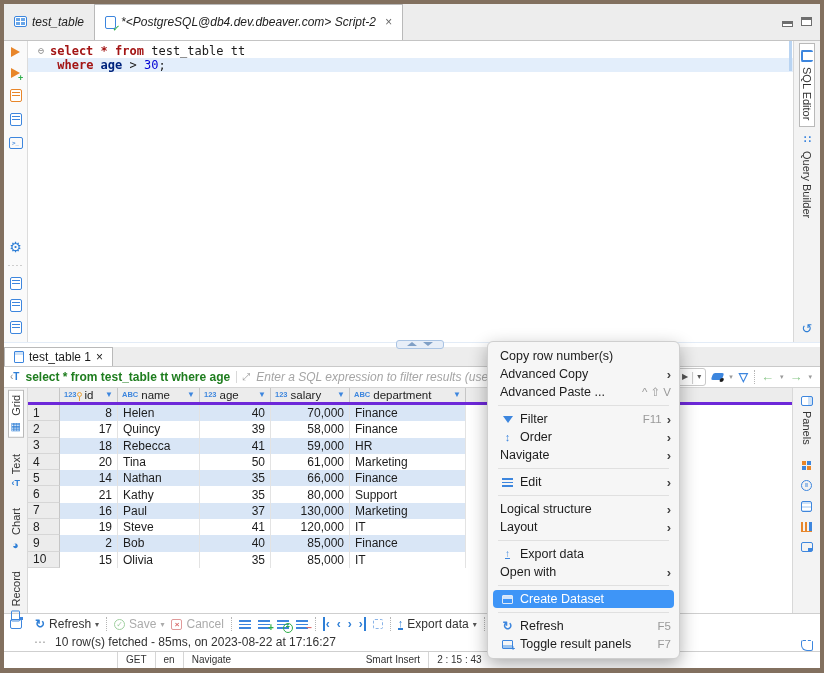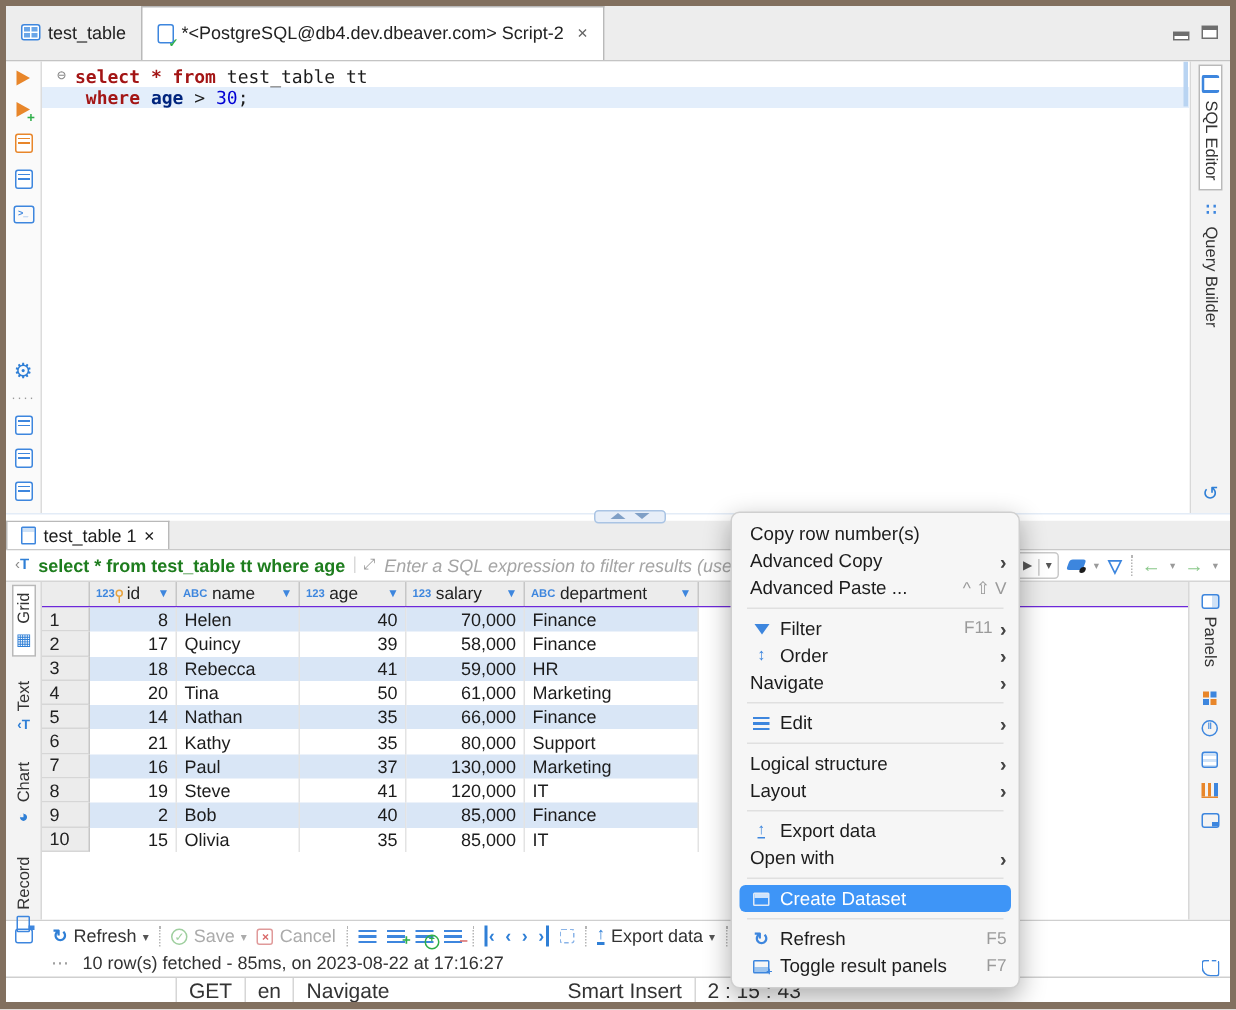--- a/index.html
+++ b/index.html
@@ -3,21 +3,21 @@
 <meta charset="utf-8">
 <style>
   * { box-sizing: border-box; margin: 0; padding: 0; }
   html,body { background:#fff; }
   body { font-family:"Liberation Sans", sans-serif; font-size:12px; color:#1c1c1c; }
 
   .frame { position:relative; width:824px; height:673px; border:4px solid #82705f; border-bottom-width:5px; background:#fff; overflow:hidden; }
   .window { display:flex; flex-direction:column; height:100%; width:100%; }
 
   
-  .tabbar { height:38px; background:#ededed; border-bottom:1px solid #c4c4c4; display:flex; align-items:stretch; }
+  .tabbar { height:38px; background:#ededed; border-bottom:1px solid #c4c4c4; display:flex; align-items:stretch;font-style:italic; }
   .tab { display:flex; align-items:center; gap:5px; padding:0 10px; font-size:12px; color:#222; }
   .tab.active { background:#fff; border:1px solid #b9b9b9; border-bottom:none; }
   .tab .close { color:#666; font-size:12px; margin-left:4px; cursor:default; }
   .tabbar-spacer { flex:1; }
   .win-controls { display:flex; align-items:center; gap:8px; padding-right:8px; }
   .win-btn { width:11px; height:9px; border:1px solid #6e6e6e; border-top:3px solid #6e6e6e; background:#fff; }
   .win-btn.min { height:6px; border-top:3px solid #6e6e6e; margin-top:4px; }
 
   .icon-table-tab { width:13px; height:11px; border:1px solid #3d86de; border-radius:2px; position:relative; background:#fff; }
   .icon-table-tab::before { content:""; position:absolute; left:1px; top:1px; width:4px; height:3px; background:#6aa6e8; box-shadow:5px 0 0 #6aa6e8, 0 4px 0 #6aa6e8, 5px 4px 0 #6aa6e8; }
@@ -88,21 +88,21 @@
   .res-left-strip { width:24px; background:#f3f3f3; border-right:1px solid #d8d8d8; display:flex; flex-direction:column; align-items:center; gap:12px; padding-top:2px; }
   .vtab-up { writing-mode:vertical-rl; transform:rotate(180deg); display:flex; align-items:center; gap:4px; color:#333; font-size:11px; padding:4px 1px; }
   .vtab-up.active { background:#fff; border:1px solid #b9b9b9; }
   .vtab-up .vicon { writing-mode:horizontal-tb; transform:rotate(180deg); }
   .icon-grid-sm { color:#2f7fd6; font-size:11px; }
   .icon-text-sm { color:#2f7fd6; font-size:9px; font-weight:bold; }
   .icon-chart-sm { color:#2f7fd6; font-size:11px; }
   .icon-record-sm { width:9px; height:11px; border:1px solid #3d86de; border-radius:1px; }
 
   .gridwrap { flex:1; overflow:hidden; background:#fff; }
-  .grid-header { display:flex; height:17px; background:#ececec; border-bottom:1px solid #6d28d9; }
+  .grid-header { display:flex; height:17px; background:#ececec; border-bottom:3px solid #6d28d9; }
   .h-cell { display:flex; align-items:center; gap:3px; padding:0 4px; border-right:1px solid #c6c6c6; font-size:11.5px; color:#222; }
   .typ { color:#3d86de; font-size:7.5px; font-weight:bold; }
   .typ.str {  }
   .sort { margin-left:auto; color:#3d86de; font-size:8px; }
   .keyicon { width:5px; height:5px; border:1.3px solid #e8a33d; border-radius:50%; position:relative; margin-left:-3px; }
   .keyicon::after { content:""; position:absolute; left:1px; top:4px; width:1.5px; height:4px; background:#e8a33d; }
   .c-num { width:32px; } .c-id { width:58px; } .c-name { width:82px; } .c-age { width:71px; } .c-salary { width:79px; } .c-dept { width:116px; } .c-fill { flex:1; border-right:none !important; }
   .grid-row { display:flex; height:16.3px; }
   .grid-row.stripe .cell { background:#d9e6f6; }
   .cell { padding:0 5px; border-right:1px solid #e3e3e3; display:flex; align-items:center; font-size:12px; overflow:hidden; white-space:nowrap; }
@@ -136,21 +136,21 @@
   .edit-lines.del::after { content:"–"; position:absolute; right:-4px; bottom:-4px; color:#d96a6a; font-weight:bold; font-size:10px; }
   .navg { color:#2f7fd6; font-weight:bold; font-size:12px; }
   .navg.first { border-left:2px solid #2f7fd6; padding-left:1px; }
   .navg.last { border-right:2px solid #2f7fd6; padding-right:1px; }
   .focus-box { width:10px; height:10px; border:1.3px dashed #8ab4e8; border-radius:2px; }
   .export-up { color:#2f7fd6; font-weight:bold; border-bottom:2px solid #2f7fd6; line-height:9px; font-size:11px; }
 
   .fetched-row { height:17px; display:flex; align-items:center; gap:8px; padding-left:30px; background:#fff; font-size:12px; color:#333; }
   .fetched-dots { color:#9a9a9a; letter-spacing:1px; }
 
-  .statusbar { height:18px; display:flex; align-items:stretch; border-top:1px solid #cfcfcf; background:#fff; font-size:14px; color:#333; }
+  .statusbar { height:18px; display:flex; align-items:stretch; border-top:1px solid #cfcfcf; background:#fff; font-size:10px; color:#333; }
   .sb-cell { display:flex; align-items:center; padding:0 8px; border-left:1px solid #d6d6d6; }
   .sb-cell.first { border-left:none; width:113px; }
 
   
   .context-menu { position:absolute; left:483px; top:337px; width:193px; background:#f6f6f6; border:1px solid #cfcfcf; border-radius:6px; box-shadow:0 6px 18px rgba(0,0,0,.32); padding:5px 0; z-index:50; font-size:12.5px; }
   .menu-item { display:flex; align-items:center; height:18px; padding:0 8px 0 12px; color:#1c1c1c; }
   .menu-item .mi { width:15px; min-width:15px; display:inline-flex; align-items:center; justify-content:center; margin-right:5px; }
   .menu-label { white-space:nowrap; }
   .menu-right { margin-left:auto; display:flex; align-items:center; gap:5px; }
   .menu-shortcut { color:#9a9a9a; font-size:11.5px; white-space:pre; }

